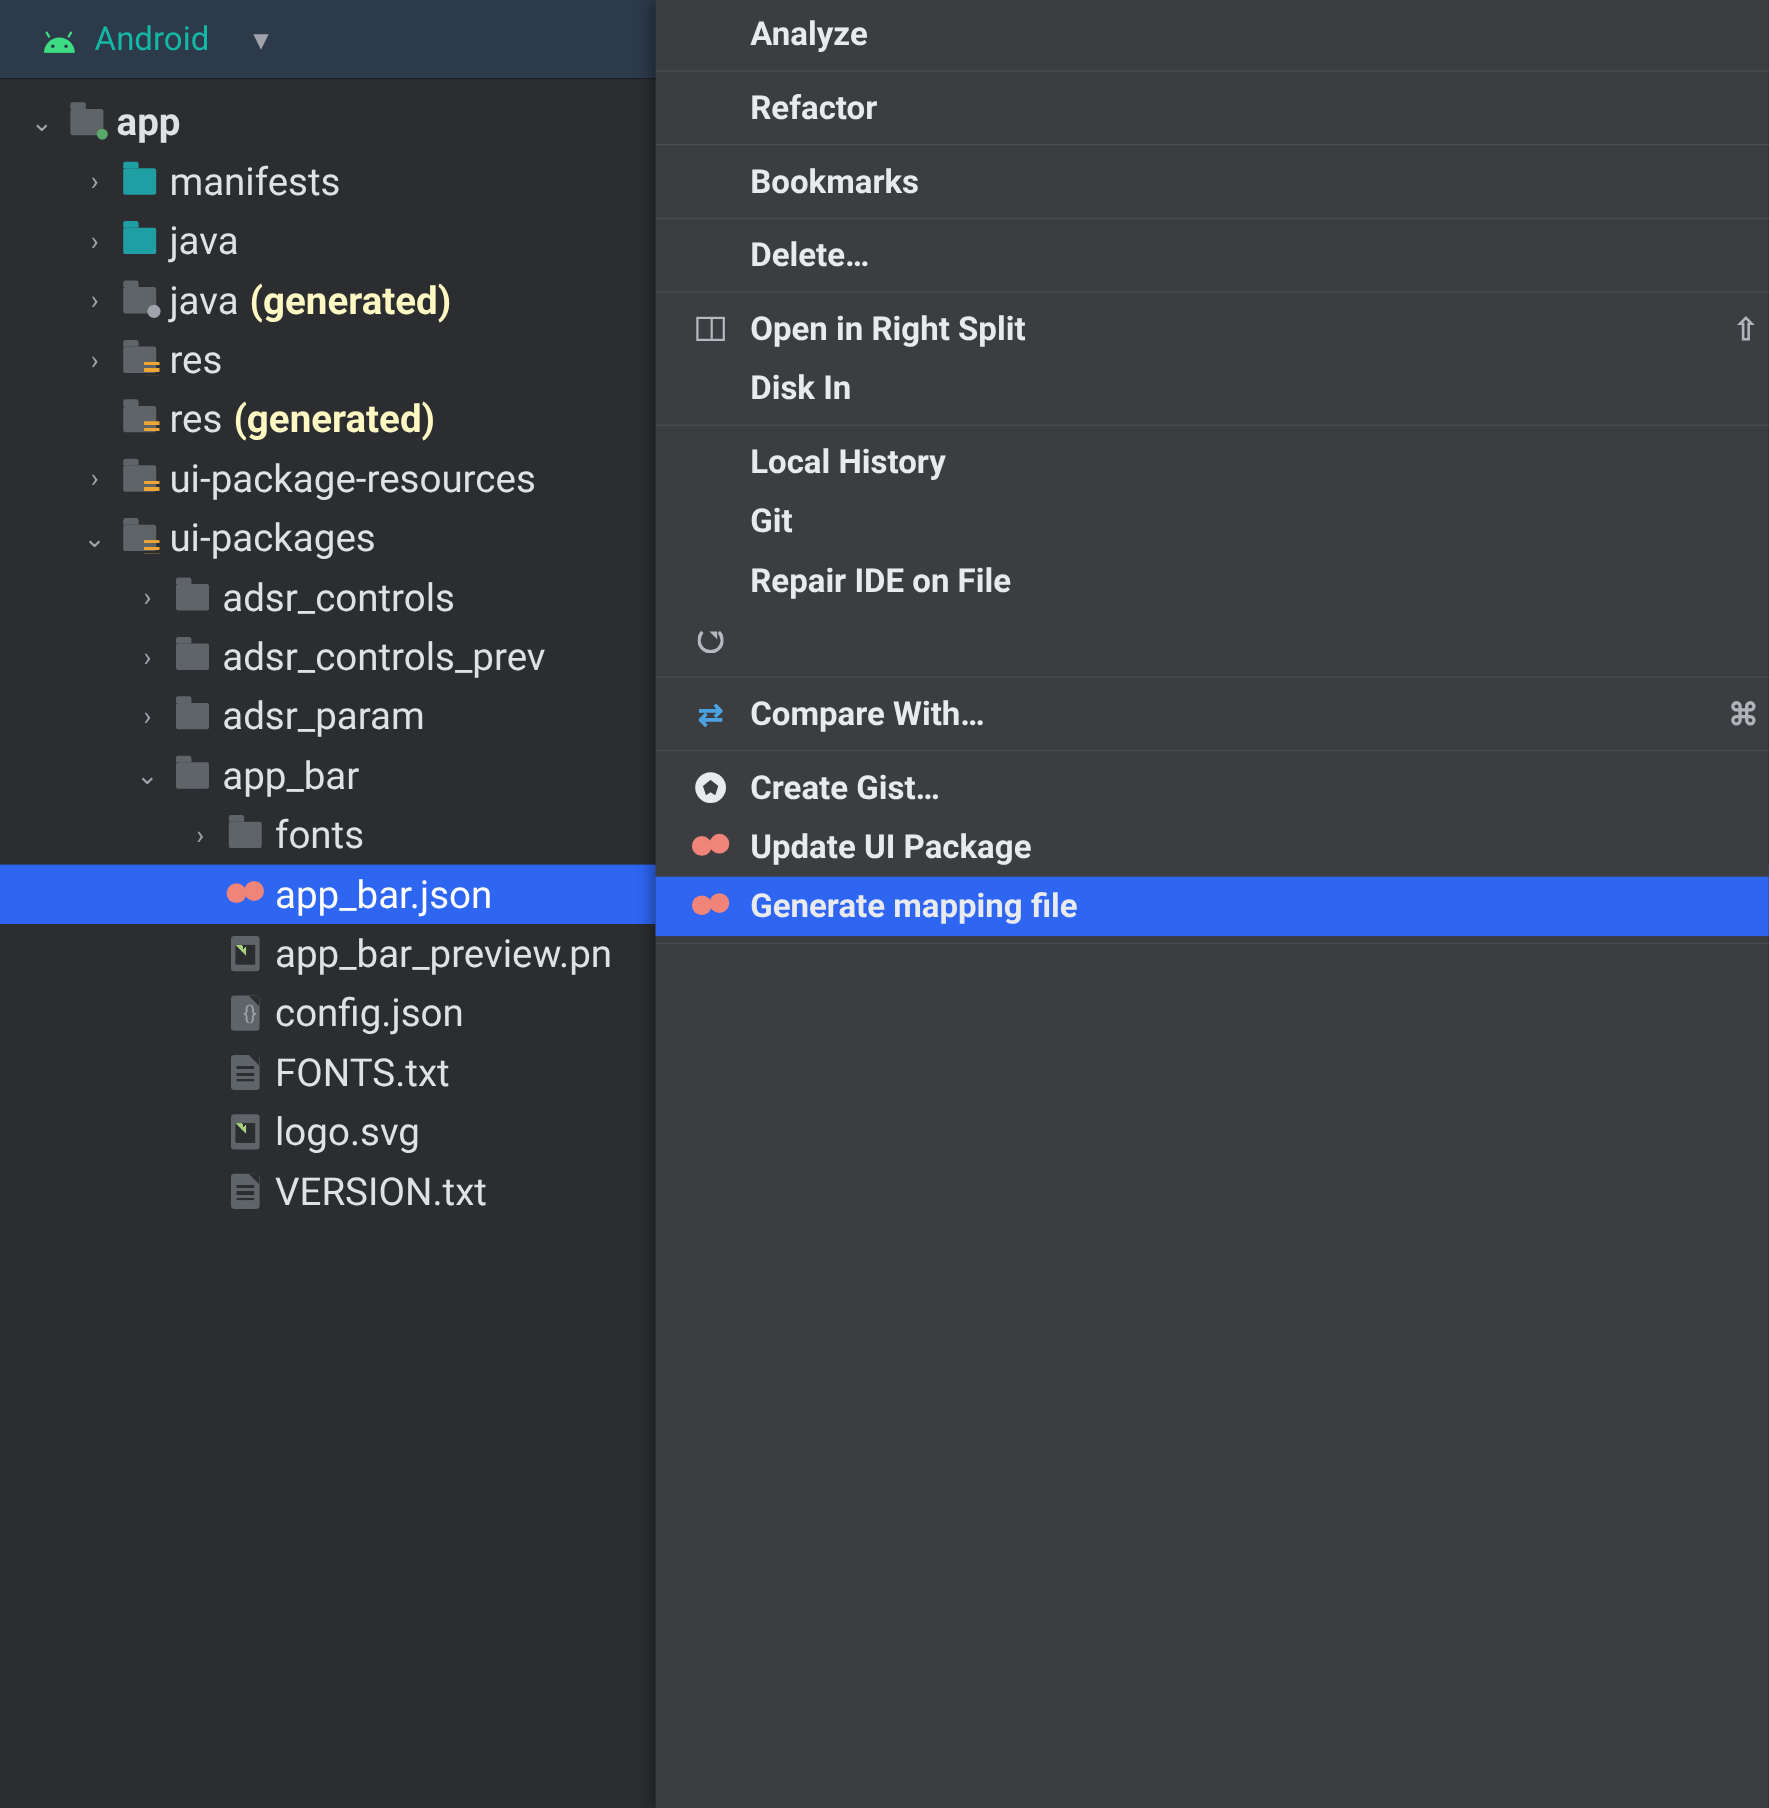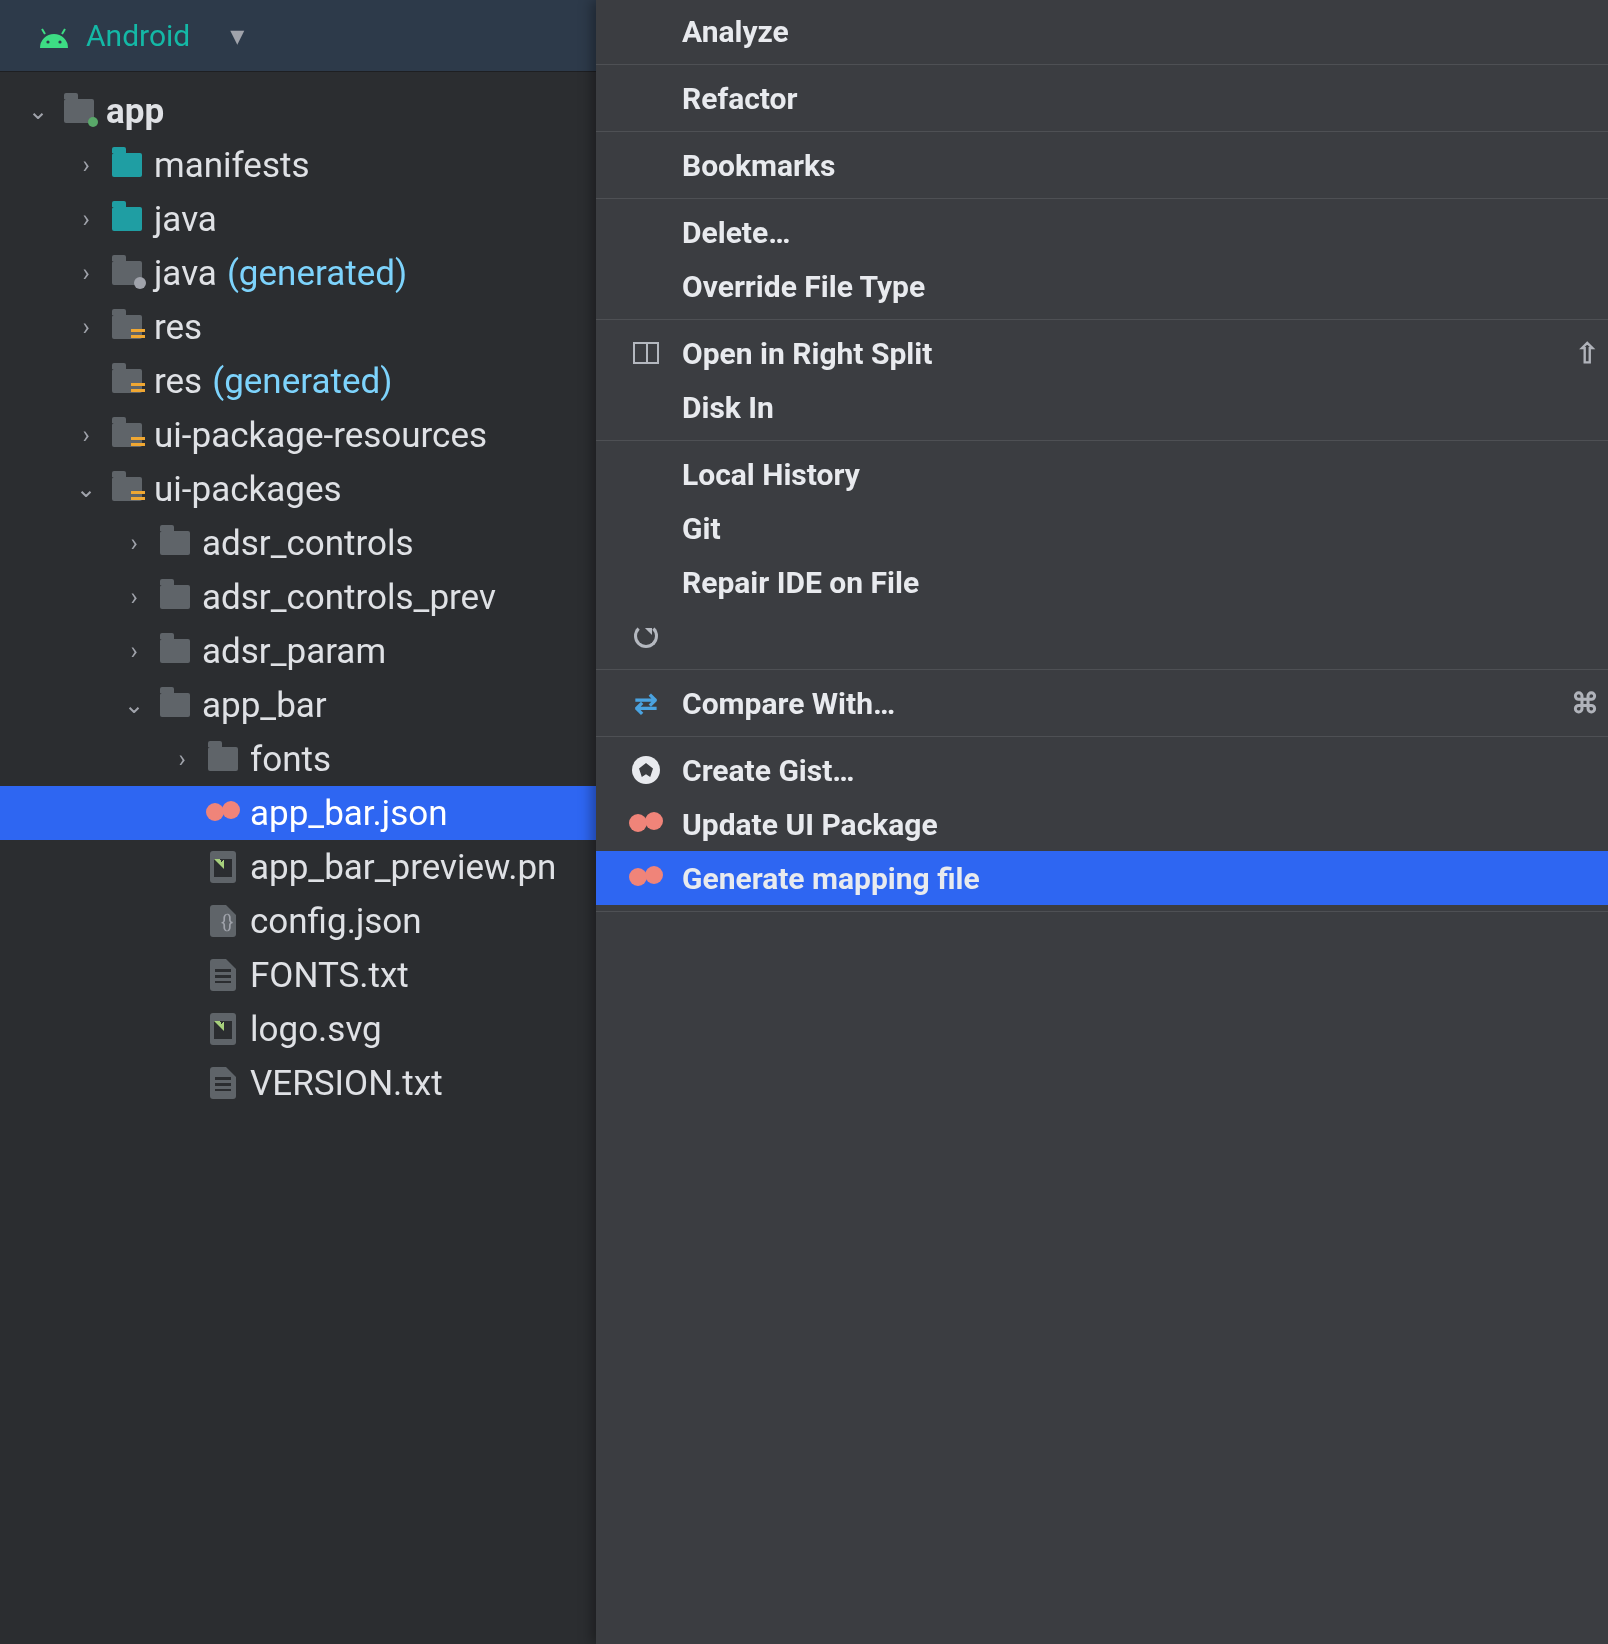--- a/index.html
+++ b/index.html
@@ -45,21 +45,21 @@
   .indent-2 { padding-left: 72px; }
   .indent-3 { padding-left: 120px; }
   .indent-4 { padding-left: 168px; }
   .chevron {
     width: 28px; display: inline-flex; justify-content: center;
     color: #a0a3ab; font-size: 24px;
   }
   .chevron.blank { visibility: hidden; }
   .label { font-size: 35px; }
   .label.bold { font-weight: 700; }
-  .label.muted { color: #7dd3fc; }
+  .label.muted { color: #fef9c3; font-weight: bold; }
 
   
   .ico { width: 34px; height: 34px; display: inline-flex; align-items: center; justify-content: center; }
   .folder-teal { width: 30px; height: 24px; background: #1f9ea3; border-radius: 2px; position: relative; }
   .folder-teal::before { content:""; position:absolute; top:-6px; left:0; width:14px; height:6px; background:#1f9ea3; border-radius:2px 2px 0 0; }
   .folder-grey { width: 30px; height: 24px; background: #5f6469; border-radius: 2px; position: relative; }
   .folder-grey::before { content:""; position:absolute; top:-6px; left:0; width:14px; height:6px; background:#5f6469; border-radius:2px 2px 0 0; }
   .badge-dot { position:absolute; bottom:-4px; right:-4px; width:10px; height:10px; border-radius:50%; background:#59a869; }
   .badge-lines { position:absolute; bottom:-2px; right:-3px; width:14px; height:12px;
     background: repeating-linear-gradient(#f0a732 0 3px, transparent 3px 6px); }
@@ -309,24 +309,20 @@
   <div class="ctx-item">
     <span class="ctx-icon blank"></span>
     <span class="ctx-label">Bookmarks</span>
     <span class="arrow-sub"></span>
   </div>
   <div class="ctx-sep"></div>
   <div class="ctx-item">
     <span class="ctx-icon blank"></span>
     <span class="ctx-label">Delete…</span>
   </div>
-  <div class="ctx-item">
-    <span class="ctx-icon blank"></span>
-    <span class="ctx-label">Override File Type</span>
-  </div>
   <div class="ctx-sep"></div>
   <div class="ctx-item">
     <span class="ctx-icon">
         <span class="split-ico"></span>
       </span>
     <span class="ctx-label">Open in Right Split</span>
     <span class="ctx-short">⇧</span>
   </div>
   <div class="ctx-item">
     <span class="ctx-icon blank"></span>

